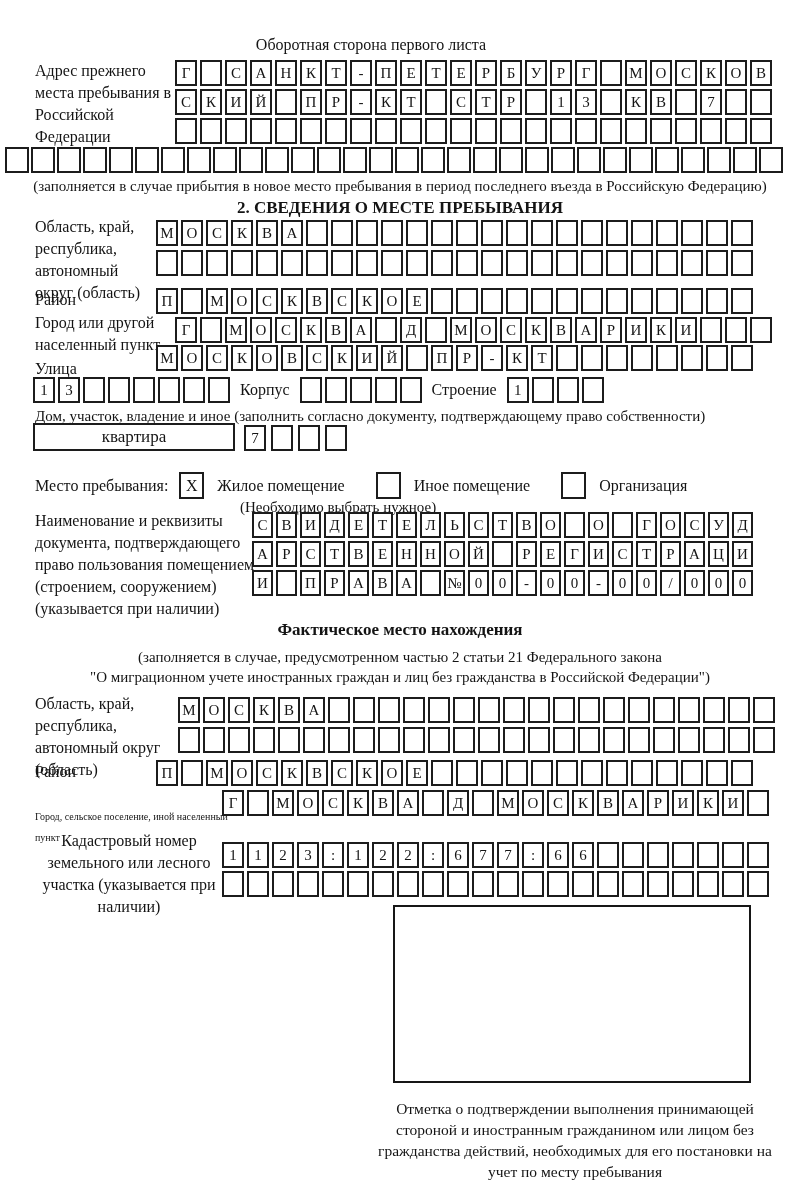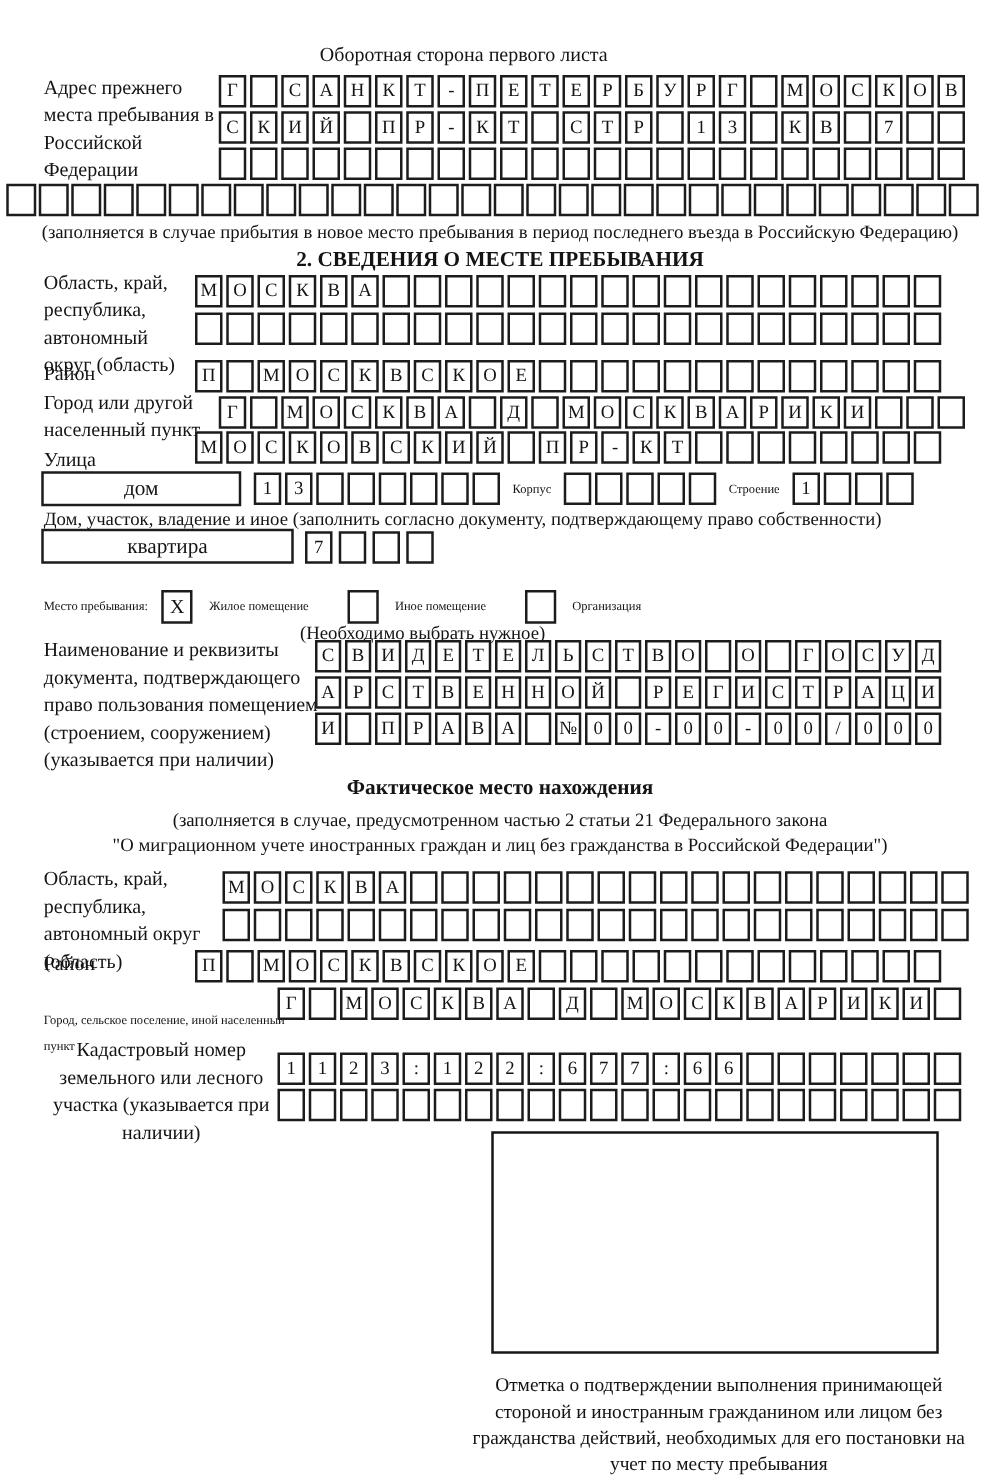--- a/index.html
+++ b/index.html
@@ -13,21 +13,21 @@
   .row{display:flex;gap:3px;}
   .cell{box-sizing:border-box;flex:0 0 auto;width:22px;height:26px;border:2px solid #1c1c1c;
         display:flex;align-items:center;justify-content:center;font-size:15px;background:#fff;}
   .cells21 .cell{width:21px;}
   .cells30{gap:2px;} .cells30 .cell{width:24px;}
   .gap5{gap:5px;}
   .bigbox{box-sizing:border-box;border:2px solid #1c1c1c;height:28px;display:flex;
           align-items:center;justify-content:center;font-size:17px;background:#fff;}
   .checkbox{box-sizing:border-box;width:25px;height:27px;border:2px solid #1c1c1c;
             display:inline-flex;align-items:center;justify-content:center;font-size:16px;flex:0 0 auto;}
-  .inline-lbl{font-size:10px;white-space:nowrap;}
+  .inline-lbl{font-size:16px;white-space:nowrap;}
   
   #header-note{top:0;left:0;width:742px;text-align:center;margin-top:34px;}
   #prev-label{top:60px;left:35px;width:148px;}
   #prev-row1{top:60px;left:175px;}
   #prev-row2{top:89px;left:175px;}
   #prev-row3{top:118px;left:175px;}
   #prev-row4{top:147px;left:5px;}
   #prev-note{top:177px;}
   #s2-title{top:198px;}
   #s2-region-label{top:216px;left:35px;width:124px;}
@@ -325,21 +325,20 @@
       <span class="cell"></span>
       <span class="cell"></span>
       <span class="cell"></span>
       <span class="cell"></span>
       <span class="cell"></span>
       <span class="cell"></span>
       <span class="cell"></span>
     </div>
 
   <div id="house-row" class="abs">
-    <div id="house-box" class="bigbox">дом</div>
     <div class="row">
         <span class="cell">1</span>
         <span class="cell">3</span>
         <span class="cell"></span>
         <span class="cell"></span>
         <span class="cell"></span>
         <span class="cell"></span>
         <span class="cell"></span>
         <span class="cell"></span>
       </div>

